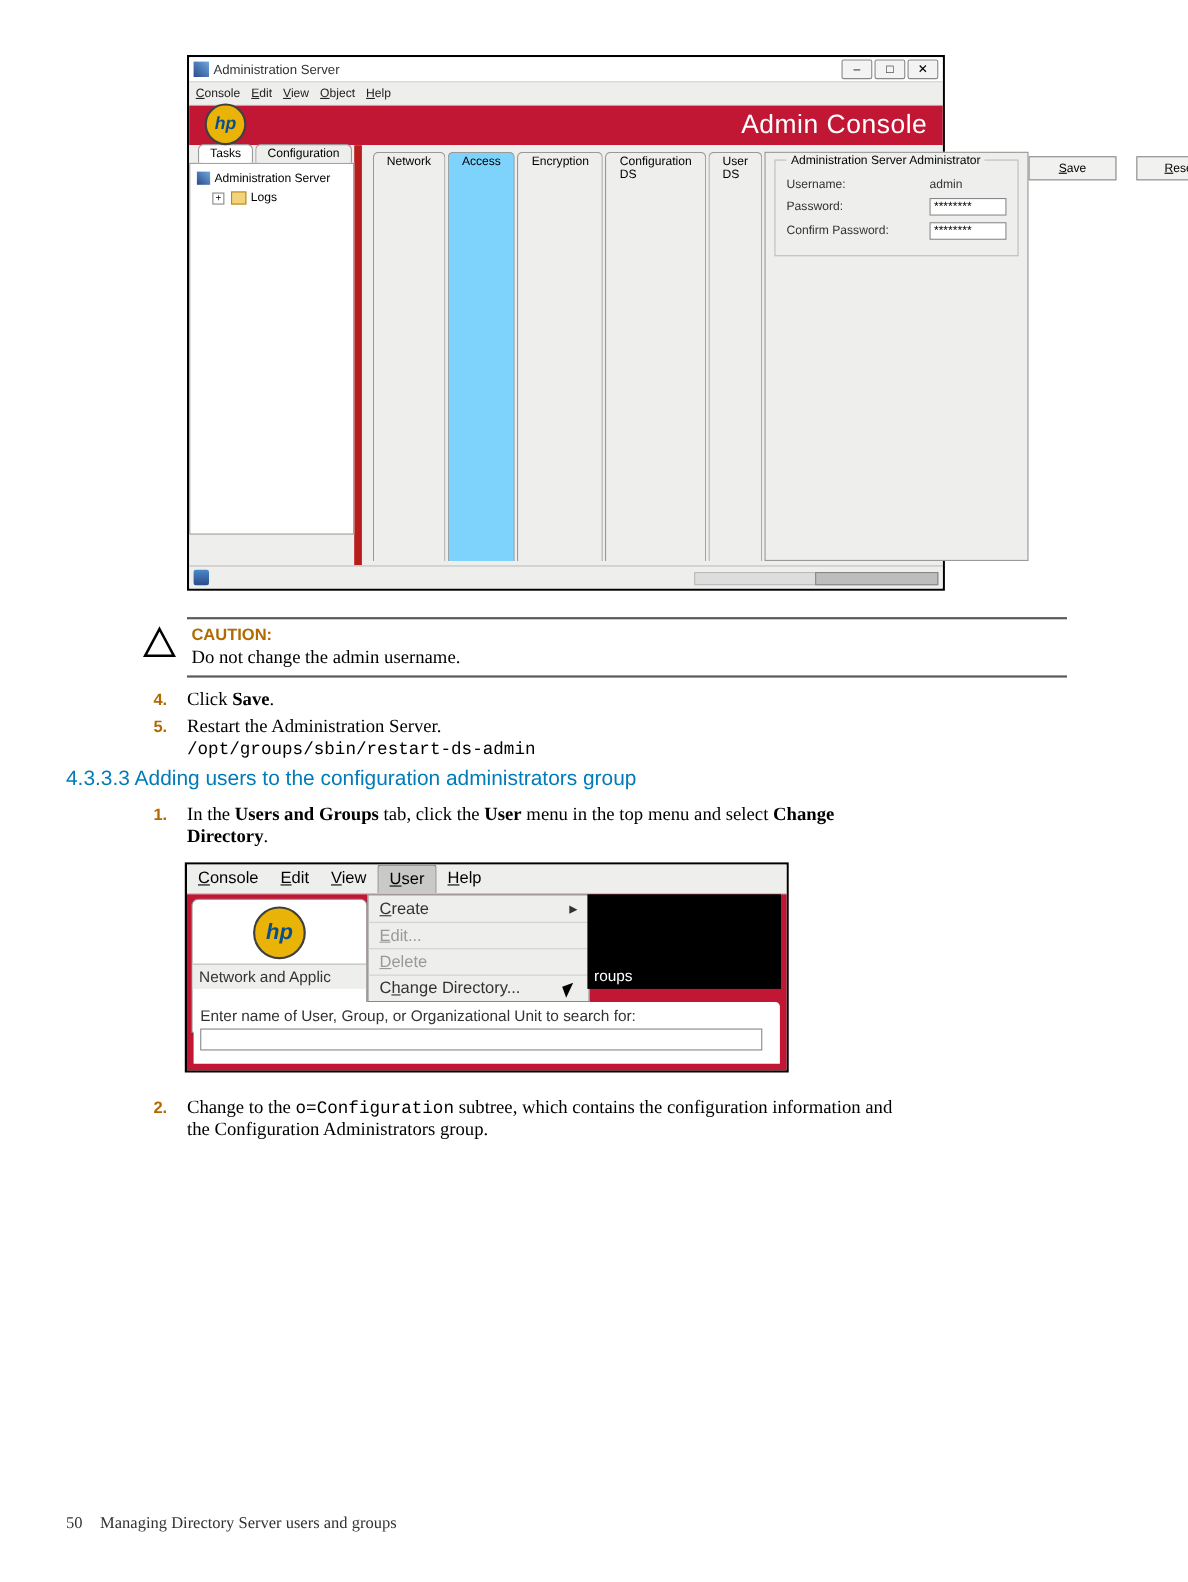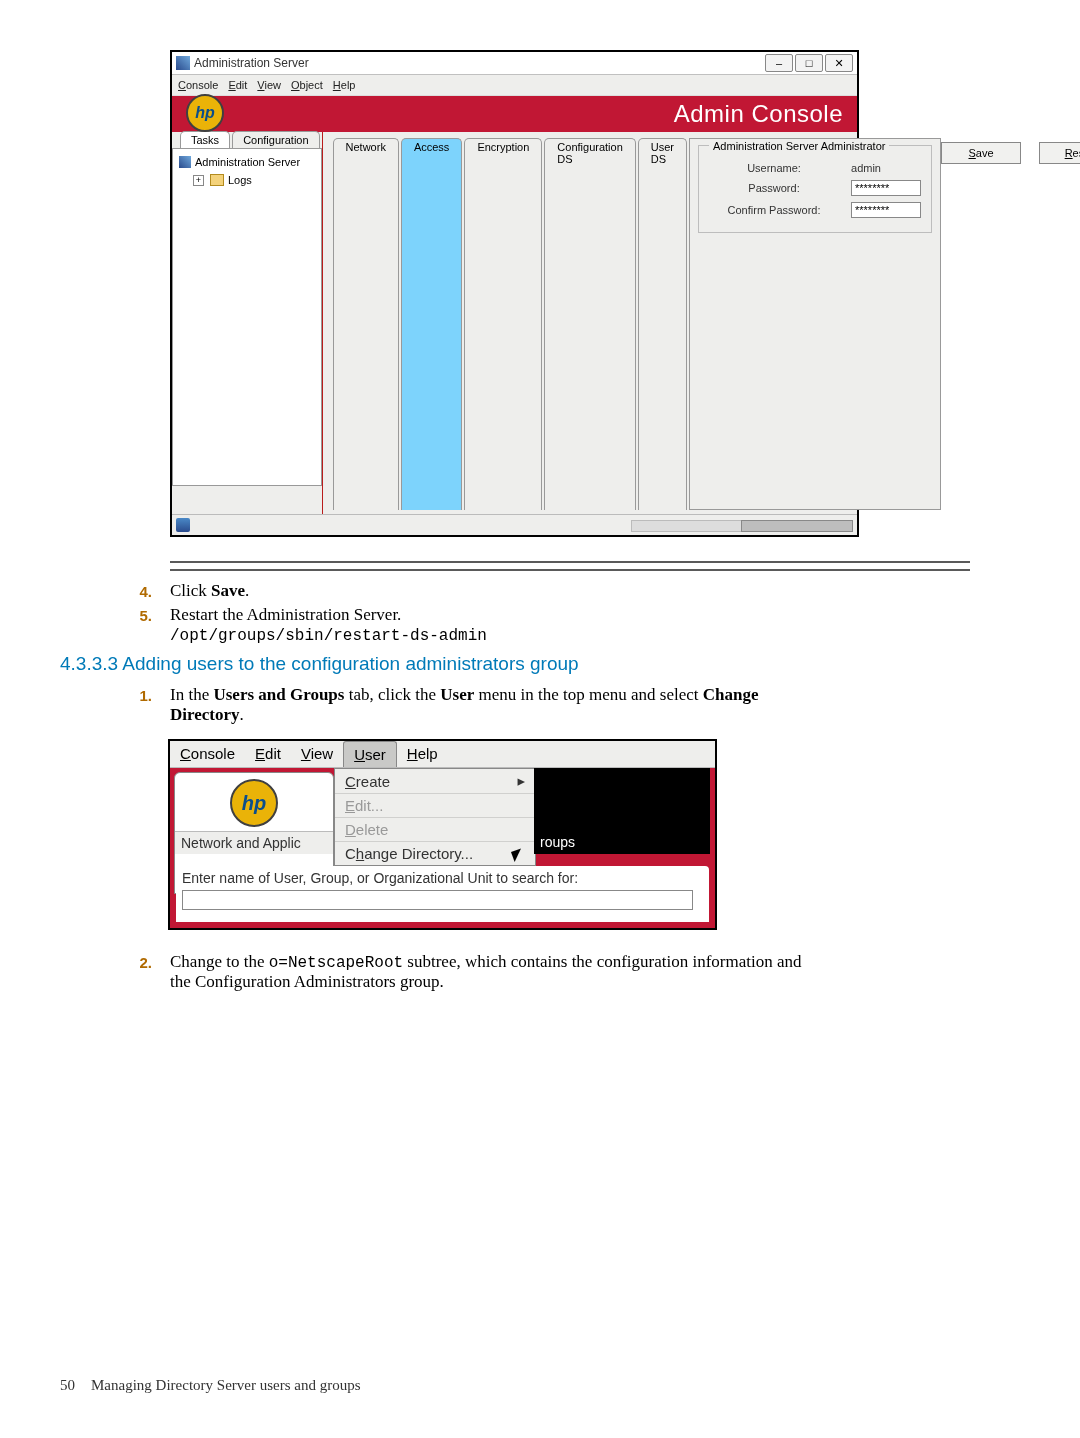--- a/index.html
+++ b/index.html
@@ -86,21 +86,21 @@
     font-style: italic; font-weight: bold; color:#0a4e8c; font-size:16px;
   }
   .body-area {
     display: flex;
     height: 382px;
     background: #eeeeec;
     position: relative;
   }
   .left-pane {
     width: 195px;
-    border-right: 1px solid #b91c1c;
+    border-right: 7px solid #b91c1c;
     box-sizing: border-box;
   }
   .side-tabs {
     display: flex;
     margin-top: -1px;
     font-size: 11px;
   }
   .side-tabs .tab {
     border: 1px solid #999;
     border-bottom: none;
@@ -183,22 +183,22 @@
   }
   .frow {
     display: flex;
     align-items: center;
     margin-top: -4px;
     margin-bottom: 10px;
     font-size: 11px;
   }
   .frow .lbl {
     width: 130px;
-    text-align: center;
-    padding-right: 12px;
+    text-align: left;
+    padding-right: 0;
     color:#333;
   }
   .frow .val-static { color:#333; }
   .frow input {
     border: 1px solid #888;
     font-size: 11px;
     height: 16px;
     padding: 0 3px;
     width: 70px;
     box-sizing: border-box;
@@ -509,20 +509,31 @@
     </div>
 
     <div class="statusbar">
       <span class="kicon"></span>
       <div class="scroll-track"></div>
       <div class="scroll-thumb"></div>
     </div>
   </div>
 
   <hr class="hr-thick">
+  <div class="caution-row">
+    <div class="caution-icon">
+      <svg viewBox="0 0 32 32">
+          <polygon points="16,3 30,29 2,29" fill="none" stroke="#000" stroke-width="2.5"></polygon>
+        </svg>
+    </div>
+    <div>
+      <div class="caution-head">CAUTION:</div>
+      <div class="caution-body">Do not change the admin username.</div>
+    </div>
+  </div>
   <hr class="hr-thick2">
 
   <div class="ol-steps">
     <div class="step">
       <span class="num">4.</span>
       <span class="txt"><span>Click </span><b>Save</b><span>.</span></span>
     </div>
     <div class="step">
       <span class="num">5.</span>
       <span class="txt">
@@ -579,21 +590,21 @@
         <span>Enter name of User, Group, or Organizational Unit to search for:</span>
         <input style="">
       </div>
     </div>
   </div>
 
   <div class="ol-steps">
     <div class="step">
       <span class="num">2.</span>
       <span class="txt">
-        <span>Change to the </span><span class="mono">o=NetscapeRoot</span><span> subtree, which contains the configuration information and the Configuration Administrators group.</span>
+        <span>Change to the </span><span class="mono">o=Configuration</span><span> subtree, which contains the configuration information and the Configuration Administrators group.</span>
       </span>
     </div>
   </div>
 
   <div class="footer">
     <span class="pn">50</span>
     <span>Managing Directory Server users and groups</span>
   </div>
 
 </div>

